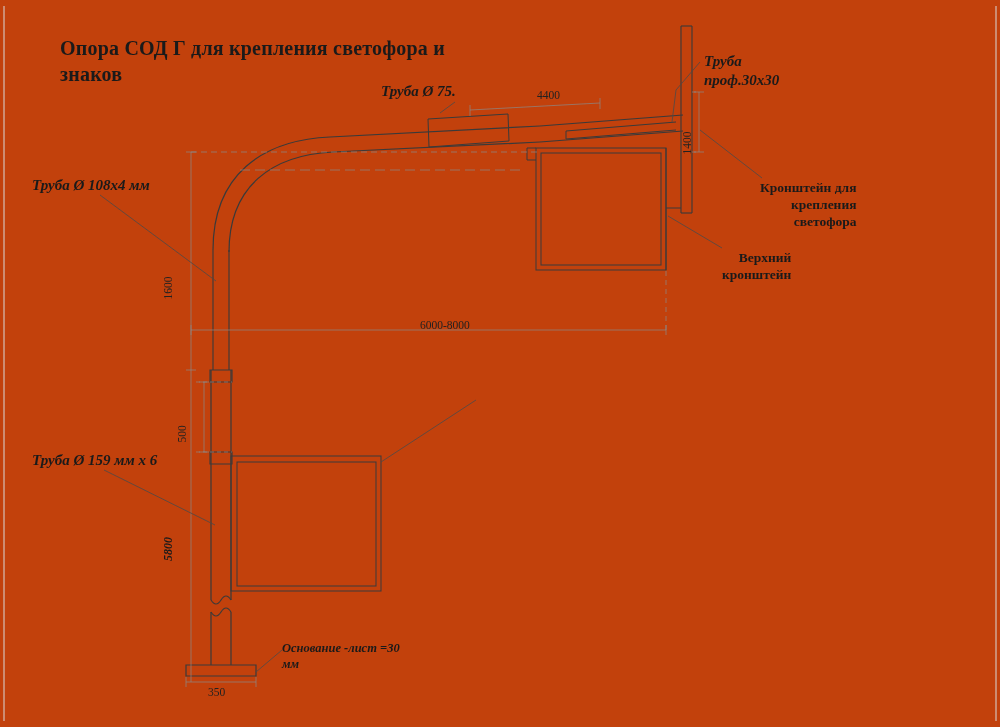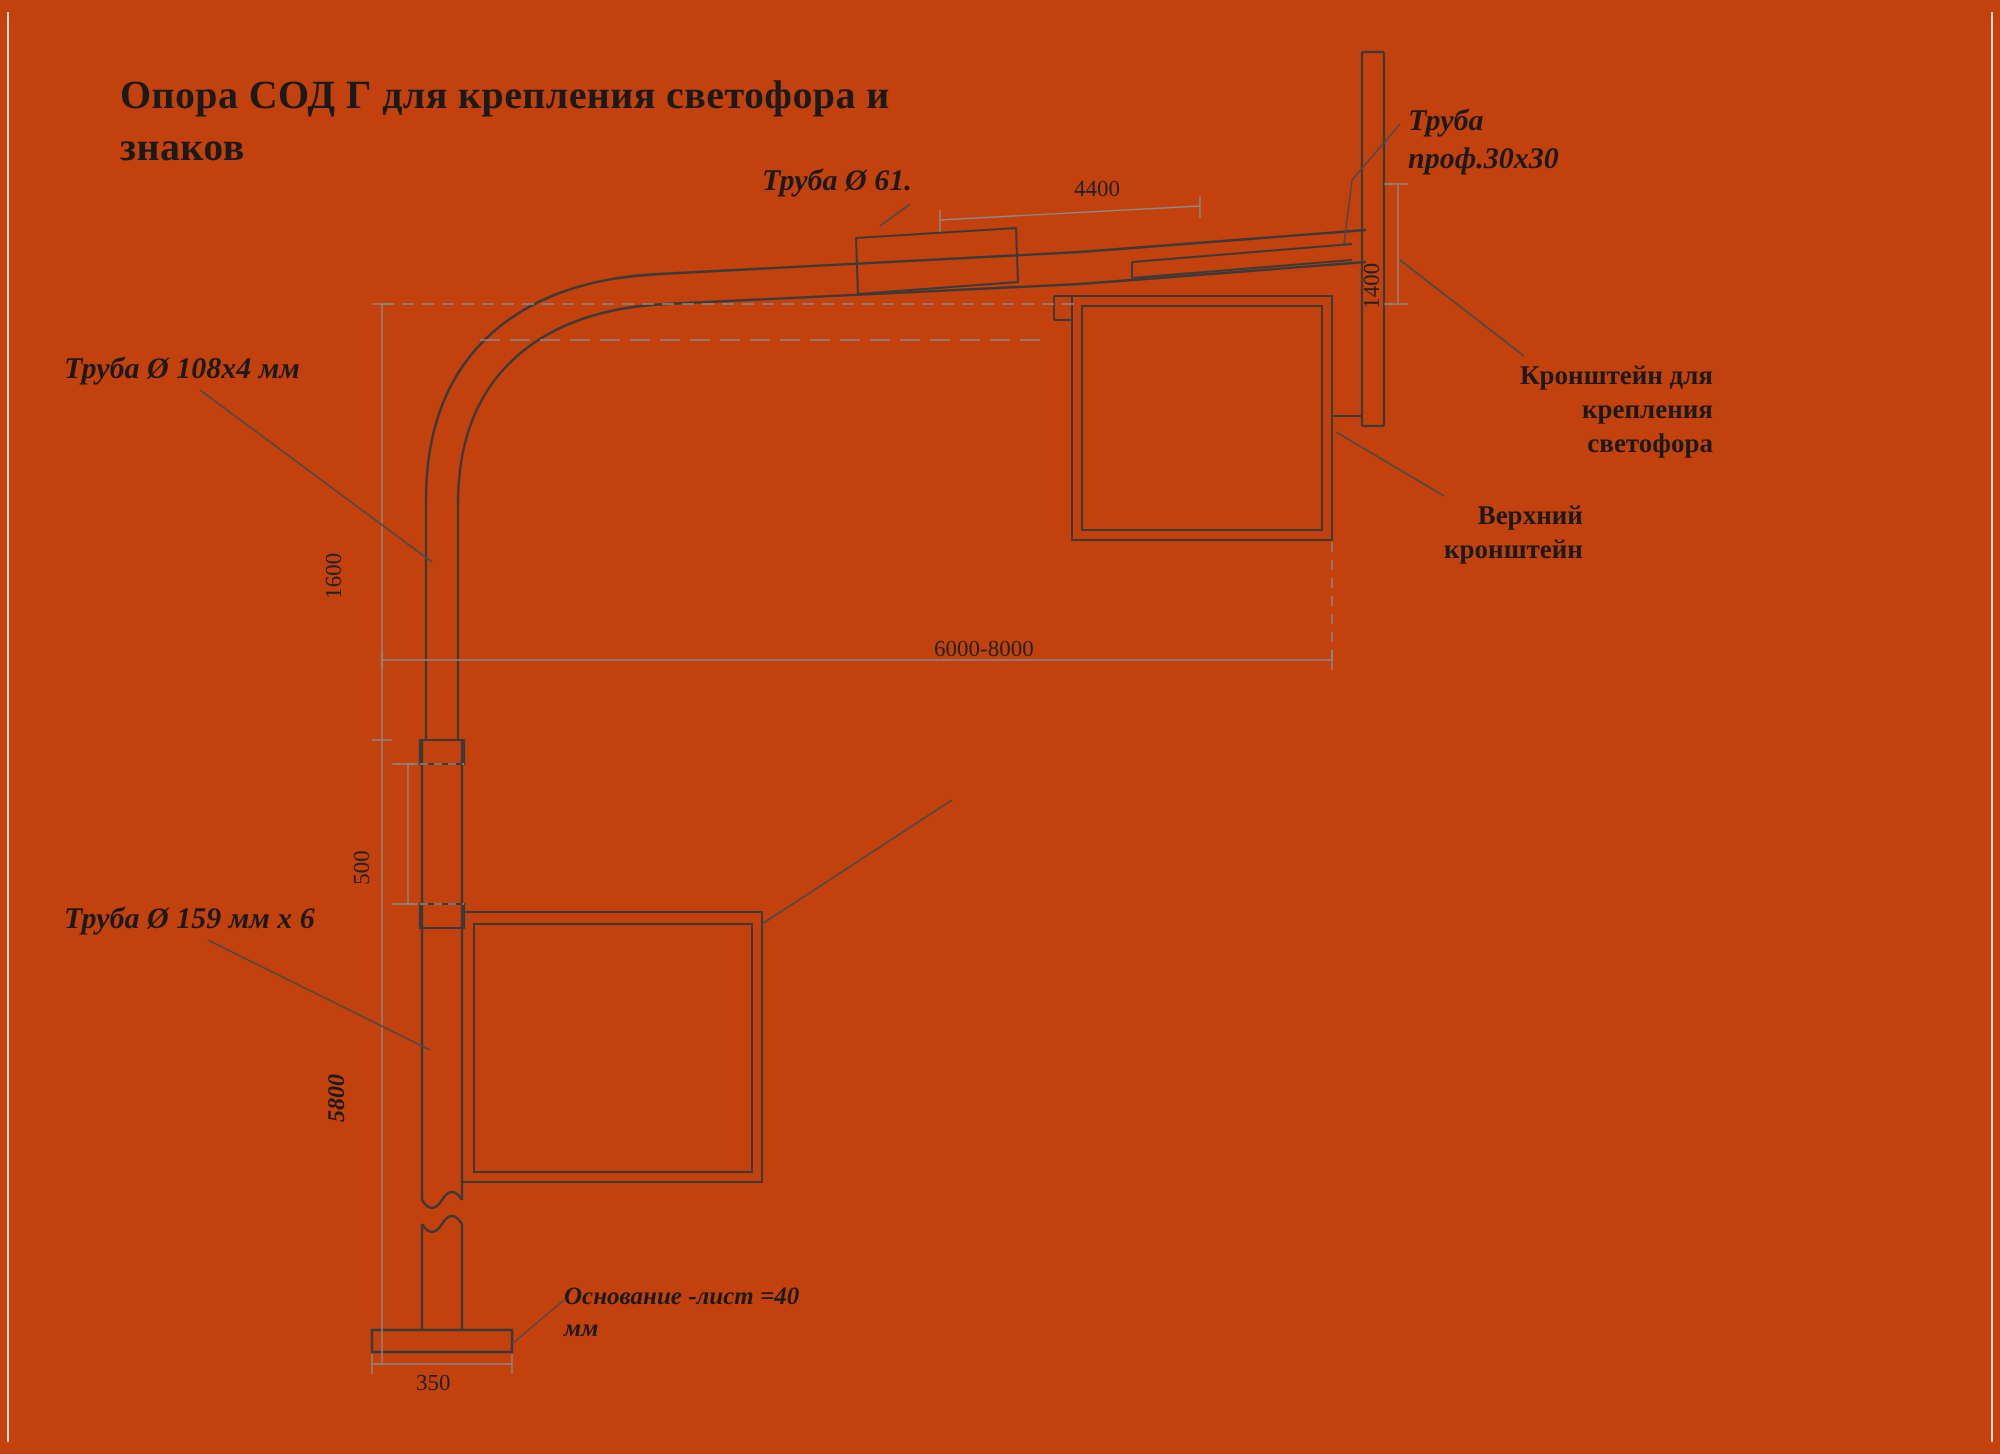--- a/index.html
+++ b/index.html
@@ -200,47 +200,47 @@
 
       <path d="M476 400 L381 462"></path>
 
       <path d="M282 650 L256 672"></path>
     </g>
   </svg>
 
   <div class="lbl title" style="left:60px; top:36px; width:520px;">Опора СОД Г для крепления светофора и</div>
   <div class="lbl title" style="left:60px; top:62px; width:520px;">знаков</div>
 
-  <div class="lbl callout-i" style="left:381px; top:82px;">Труба Ø 61.</div>
+  <div class="lbl callout-i" style="left:381px; top:82px;">Труба Ø 75.</div>
 
   <div class="lbl callout-i" style="left:704px; top:52px;">Труба
 проф.30х30</div>
 
   <div class="lbl callout-i" style="left:32px; top:176px;">Труба Ø 108х4 мм</div>
 
   <div class="lbl callout-i" style="left:32px; top:451px;">Труба Ø 159 мм х 6</div>
 
   <div class="lbl callout" style="left:760px; top:180px;">Кронштейн для
 крепления
 светофора</div>
 
   <div class="lbl callout" style="left:722px; top:250px;">Верхний
 кронштейн</div>
 
 
-  <div class="lbl small-i" style="left:282px; top:641px;">Основание -лист =40
+  <div class="lbl small-i" style="left:282px; top:641px;">Основание -лист =30
 мм</div>
 
   <div class="lbl dim" style="left:537px; top:88px;">4400</div>
 
   <div class="lbl dim dim-v" style="left:694px; top:140px;">1400</div>
 
   <div class="lbl dim dim-v" style="left:175px; top:285px;">1600</div>
 
-  <div class="lbl dim" style="left:420px; top:318px;margin-left:47px;">6000-8000</div>
+  <div class="lbl dim" style="left:420px; top:318px;">6000-8000</div>
 
   <div class="lbl dim dim-v" style="left:189px; top:428px;">500</div>
 
   <div class="lbl dim-v-b" style="left:176px; top:546px;">5800</div>
 
   <div class="lbl dim" style="left:208px; top:685px;">350</div>
 
 </div>
 
 </body></html>

